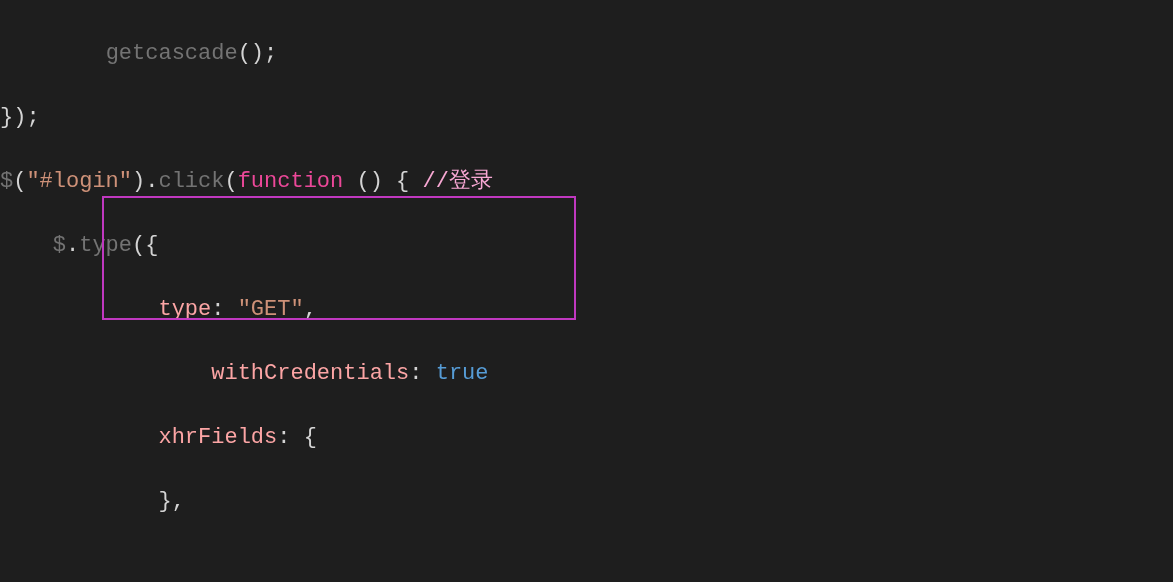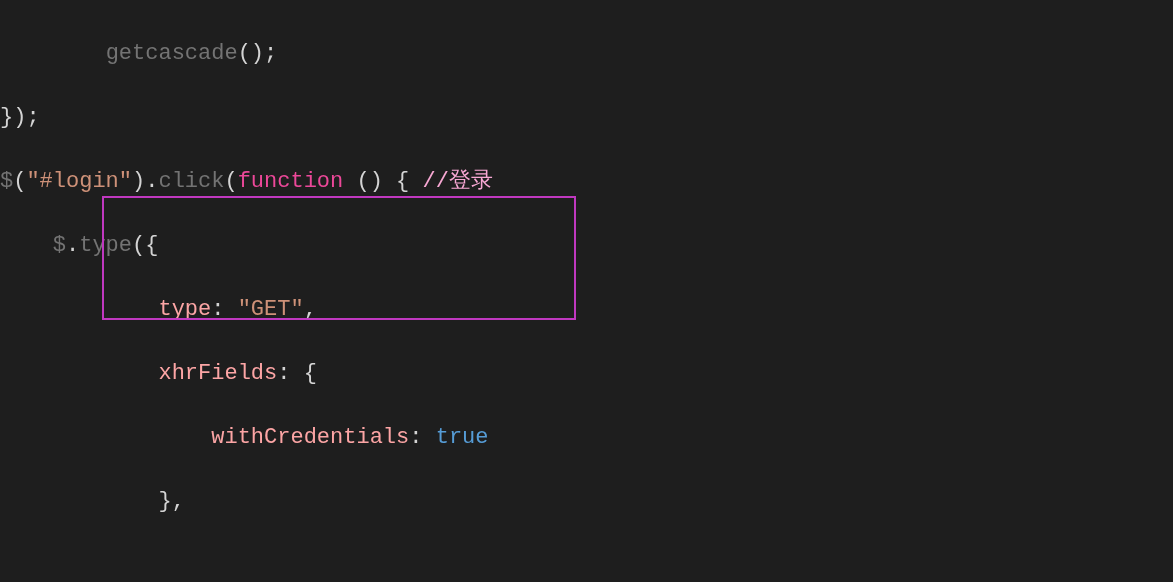--- a/index.html
+++ b/index.html
@@ -45,22 +45,22 @@
 </style>
 </head>
 <body>
 
 <div id="editor">
 <span class="line"><span class="tok-default">        </span><span class="tok-func">getcascade</span><span class="tok-default">();</span></span>
 <span class="line"><span class="tok-default">});</span></span>
 <span class="line"><span class="tok-func">$</span><span class="tok-default">(</span><span class="tok-string">"#login"</span><span class="tok-default">).</span><span class="tok-func">click</span><span class="tok-default">(</span><span class="tok-keyword">function</span><span class="tok-default"> () { </span><span class="tok-comment">//登录</span></span>
 <span class="line"><span class="tok-default">    </span><span class="tok-func">$</span><span class="tok-default">.</span><span class="tok-func">type</span><span class="tok-default">({</span></span>
 <span class="line"><span class="tok-default">            </span><span class="tok-ident">type</span><span class="tok-default">: </span><span class="tok-string">"GET"</span><span class="tok-default">,</span></span>
+<span class="line"><span class="tok-default">                </span><span class="tok-ident">withCredentials</span><span class="tok-default">: </span><span class="tok-bool">true</span></span>
 <span class="line"><span class="tok-default">            </span><span class="tok-ident">xhrFields</span><span class="tok-default">: {</span></span>
-<span class="line"><span class="tok-default">                </span><span class="tok-ident">withCredentials</span><span class="tok-default">: </span><span class="tok-bool">true</span></span>
 <span class="line"><span class="tok-default">            </span><span class="tok-default">},</span></span>
 
 
 
 
 
 
 
 
 

